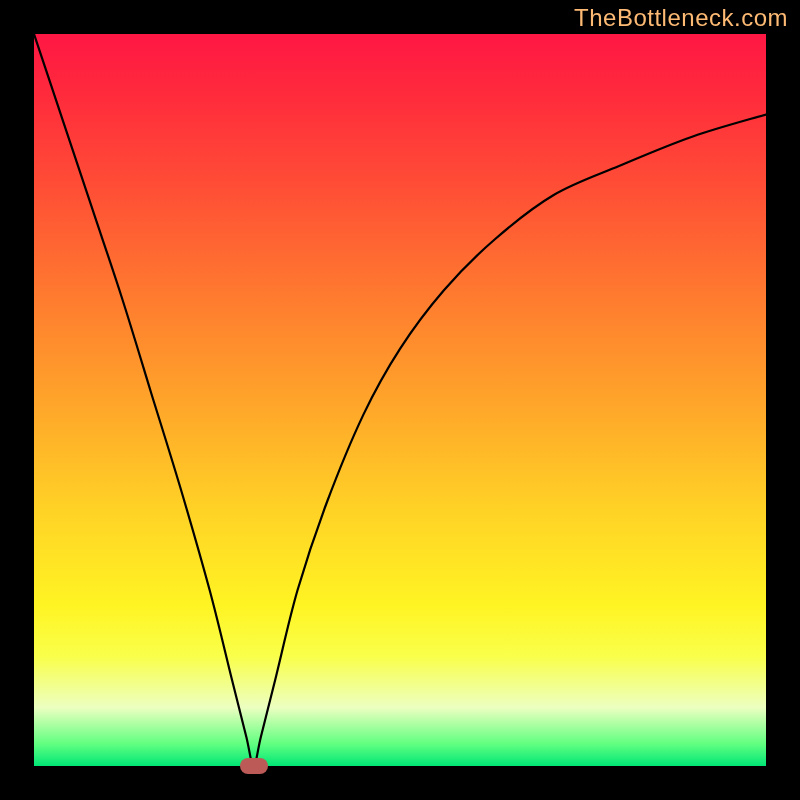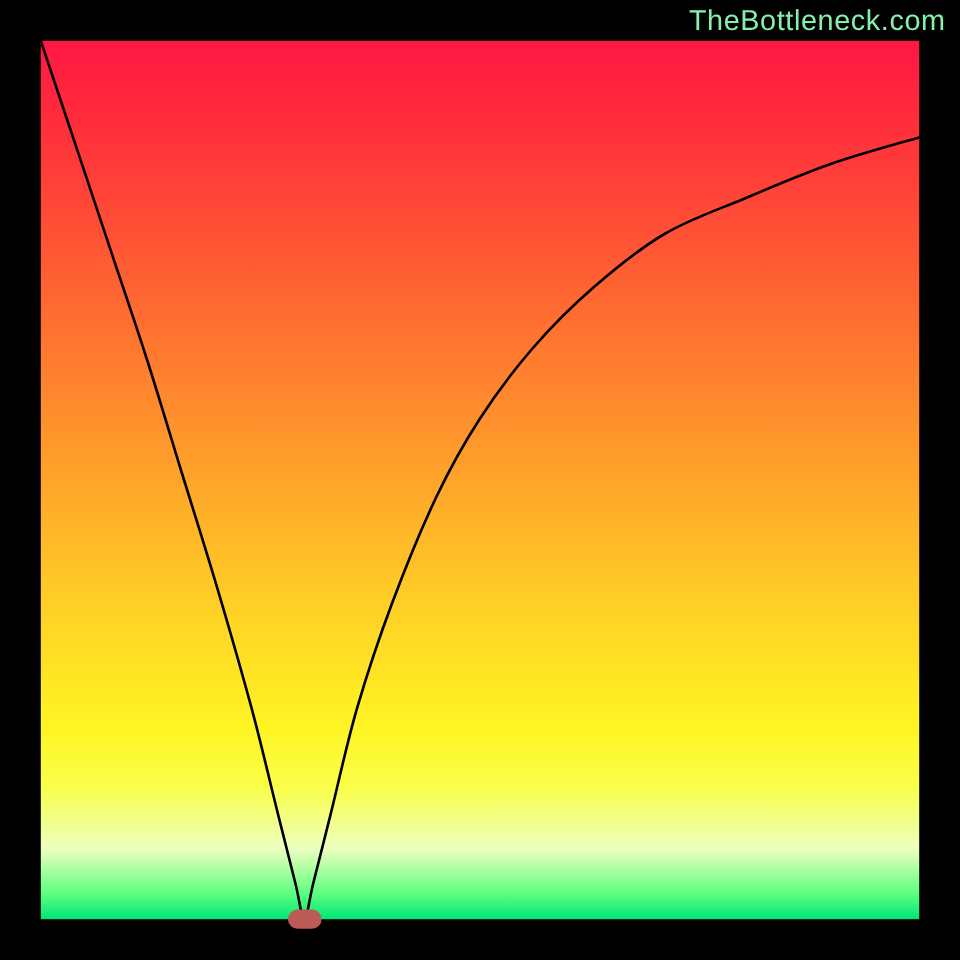--- a/index.html
+++ b/index.html
@@ -13,21 +13,21 @@
   .frame {
     position: relative;
     width: 800px;
     height: 800px;
     background: #000;
   }
   .watermark {
     position: absolute;
     top: 4px;
     right: 12px;
-    color: #86efac;
+    color: #fdba74;
     font-size: 24px;
     font-weight: 500;
     letter-spacing: 0.5px;
     z-index: 5;
   }
   .plot-area {
     position: absolute;
     left: 34px;
     top: 34px;
     width: 732px;

